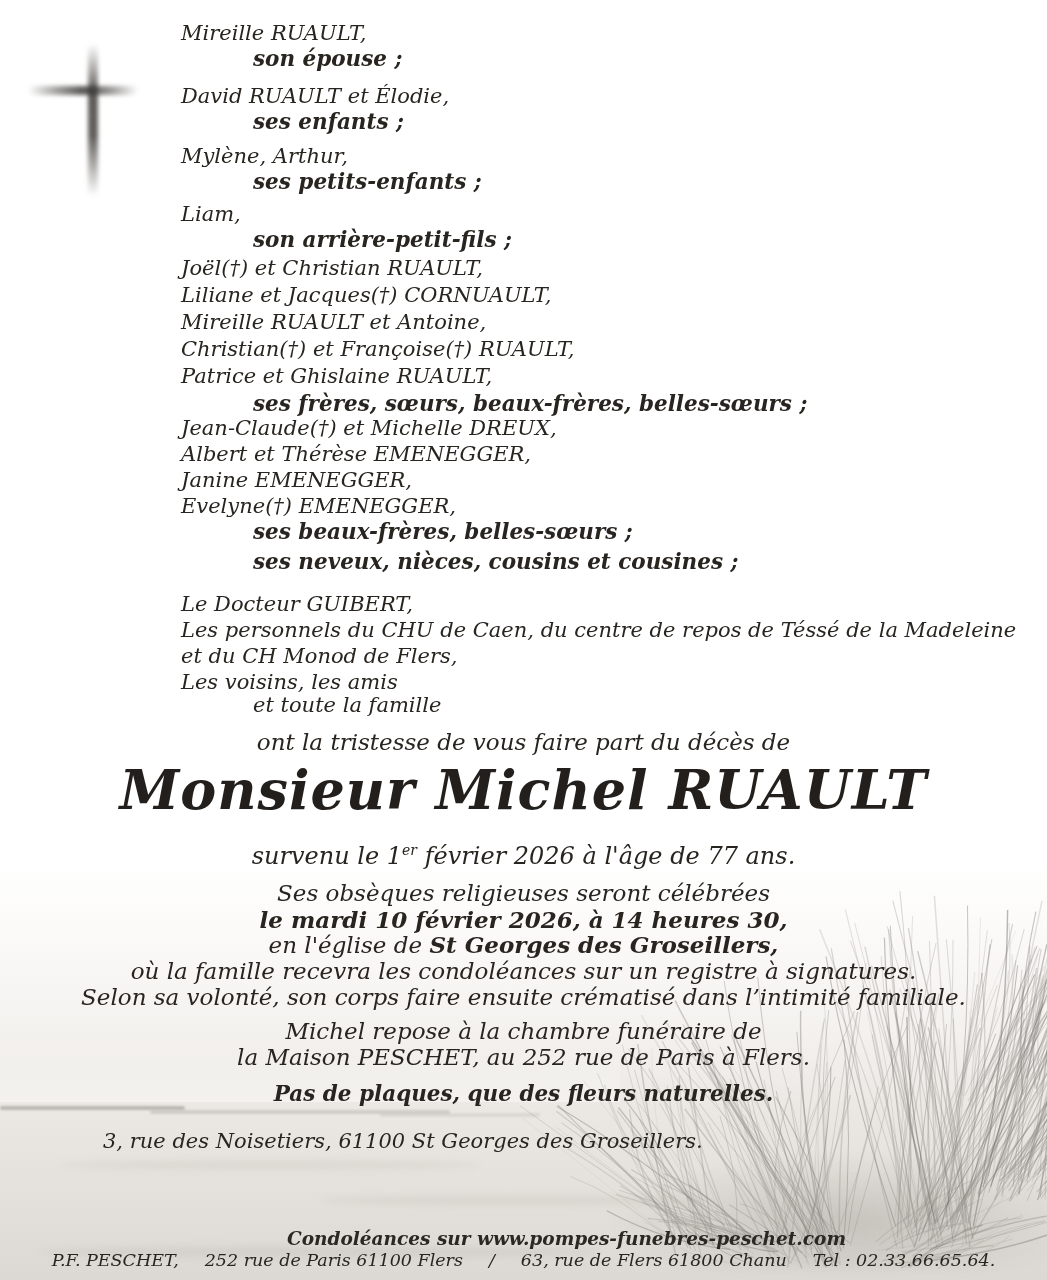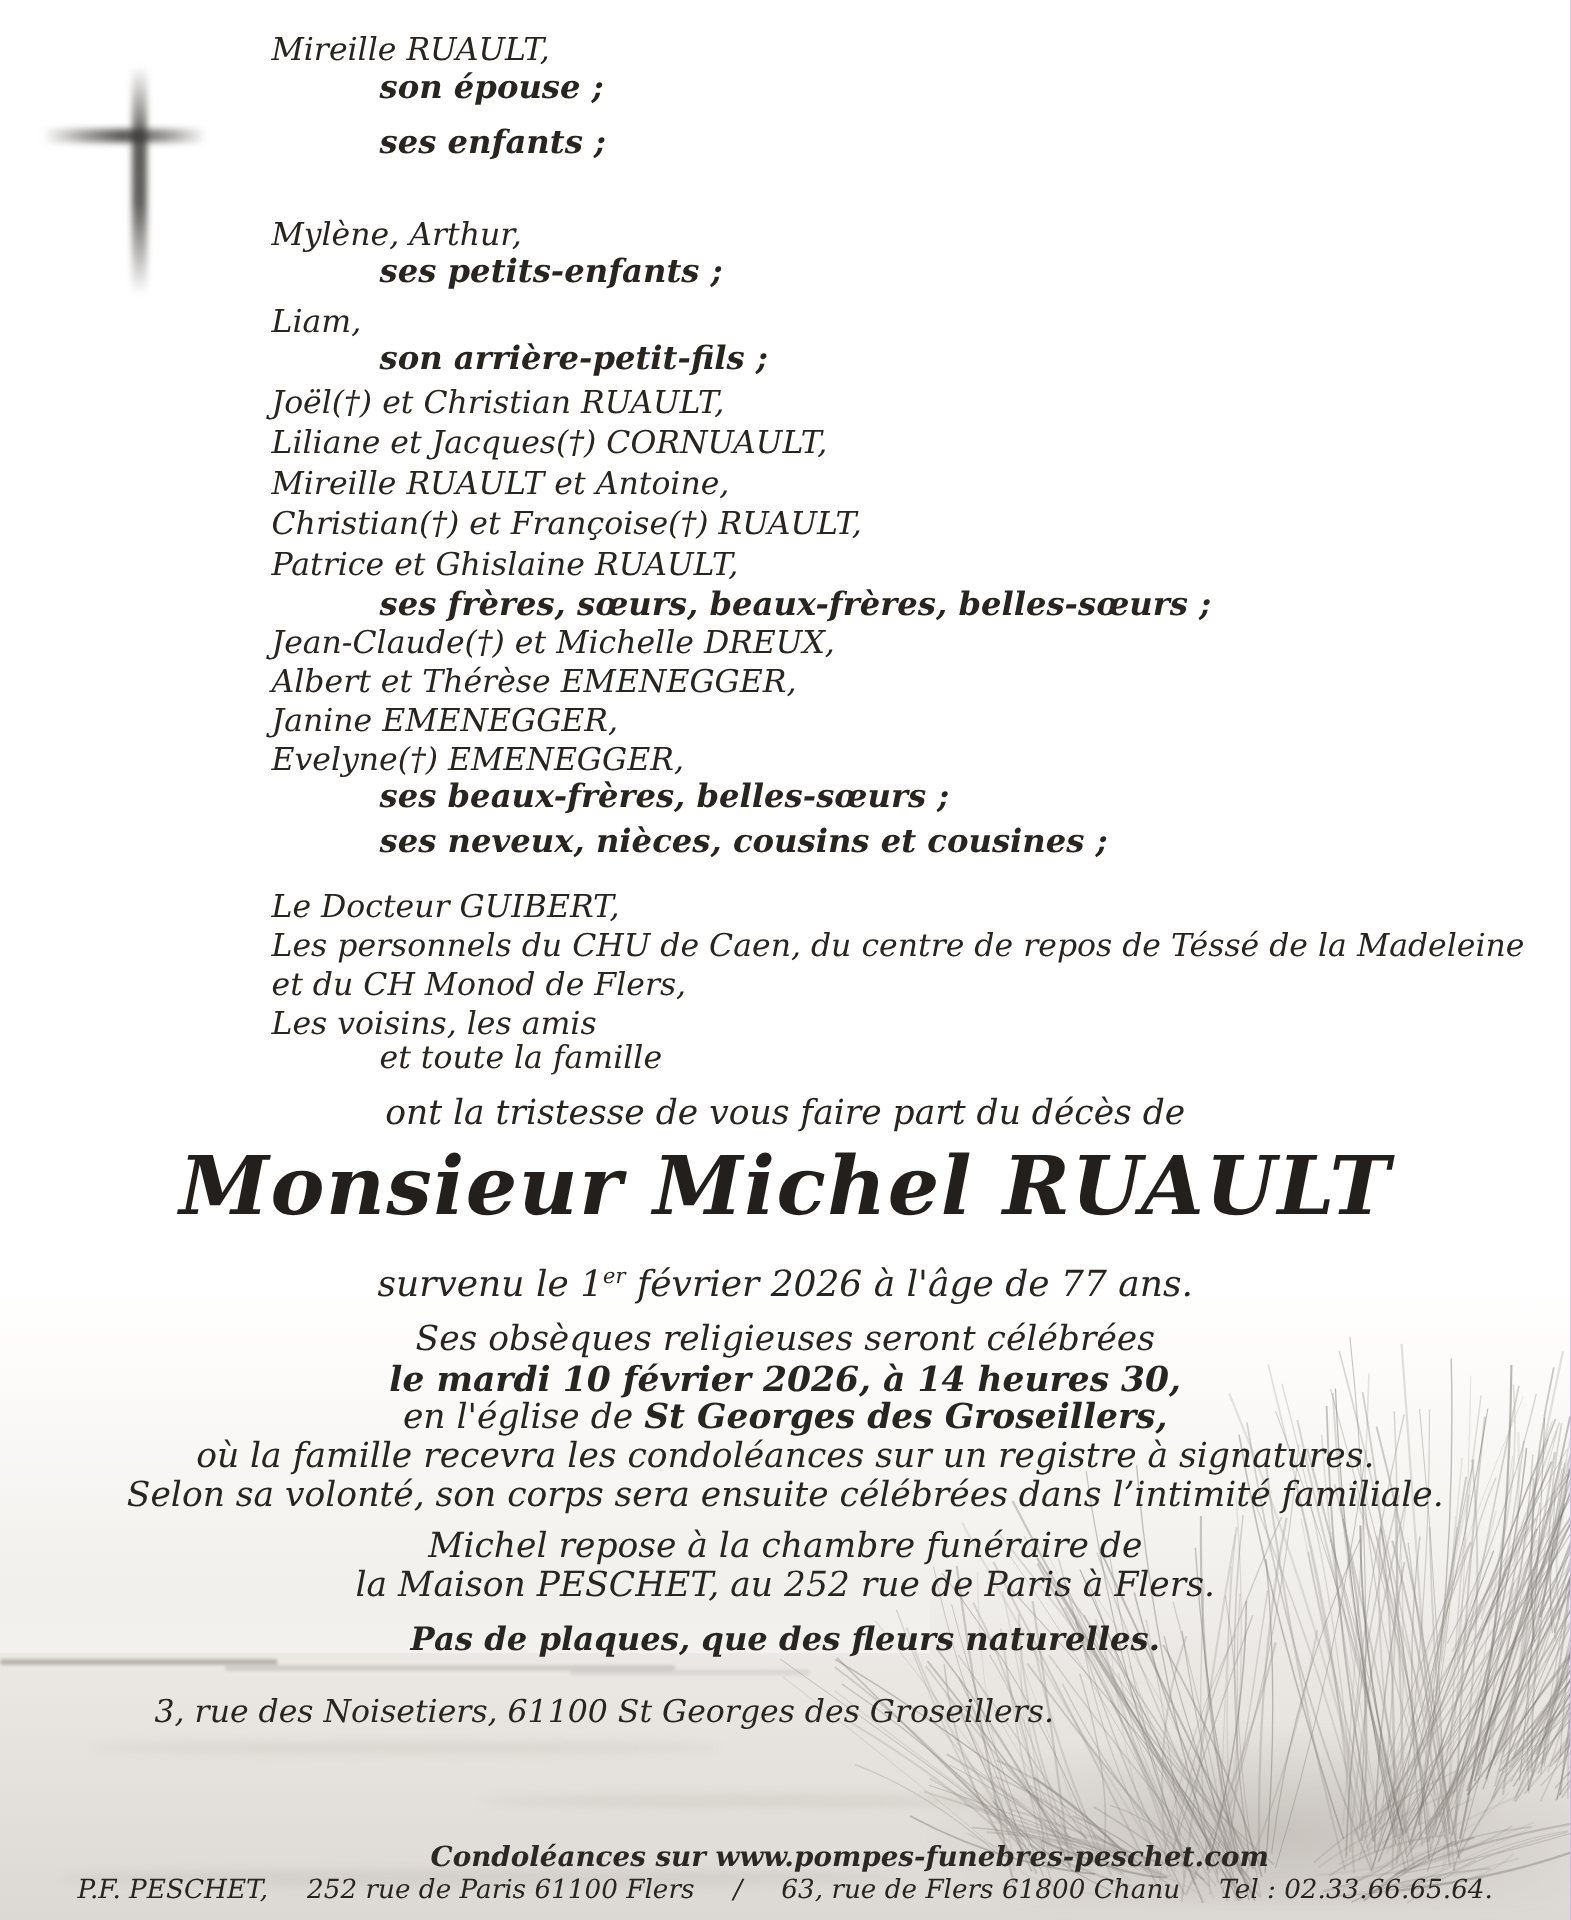--- a/index.html
+++ b/index.html
@@ -1,21 +1,21 @@
 <!DOCTYPE html>
 <html><head>
 <meta charset="utf-8">
 <style>
   html,body{margin:0;padding:0;background:#ffffff;}
   .page{
     position:relative;
     width:1047px;
     height:1280px;
     overflow:hidden;
-    background:#8b5cf6;
+    background:#84cc16;
     font-family:"DejaVu Serif","Liberation Serif",serif;
     font-style:italic;
     color:#28241f;
   }
 
   
   .beach-bg{
     position:absolute;inset:0;
     background:linear-gradient(to bottom,
       #ffffff 0px,#ffffff 860px,
@@ -464,20 +464,21 @@
     <div class="cross-v"></div>
     <div class="cross-h"></div>
   </div>
 
   <div class="group" style="top:20px">
     <div class="name-line">Mireille RUAULT,</div>
     <div class="relation-line">son épouse ;</div>
   </div>
 
   <div class="group" style="top:83px">
+    <div class="name-line">David RUAULT et Élodie,</div>
     <div class="relation-line">ses enfants ;</div>
   </div>
 
   <div class="group" style="top:143px">
     <div class="name-line">Mylène, Arthur,</div>
     <div class="relation-line">ses petits-enfants ;</div>
   </div>
 
   <div class="group" style="top:201px">
     <div class="name-line">Liam,</div>
@@ -522,21 +523,21 @@
 
   <div class="centered death-line"><span>survenu le 1</span><sup>er</sup><span> février 2026 à l'âge de 77 ans.</span></div>
 
   <div class="centered ceremony">
     <div>Ses obsèques religieuses seront célébrées</div>
     <div class="bold">le mardi 10 février 2026, à 14 heures 30,</div>
     <div><span>en l'église de </span><span class="bold">St Georges des Groseillers,</span></div>
     <div>où la famille recevra les condoléances sur un registre à signatures.</div>
   </div>
 
-  <div class="centered cremation">Selon sa volonté, son corps sera ensuite célébrées dans l’intimité familiale.</div>
+  <div class="centered cremation">Selon sa volonté, son corps faire ensuite crématisé dans l’intimité familiale.</div>
 
   <div class="centered repose">
     <div>Michel repose à la chambre funéraire de</div>
     <div>la Maison PESCHET, au 252 rue de Paris à Flers.</div>
   </div>
 
   <div class="centered flowers">Pas de plaques, que des fleurs naturelles.</div>
 
   <div class="address">3, rue des Noisetiers, 61100 St Georges des Groseillers.</div>
 

